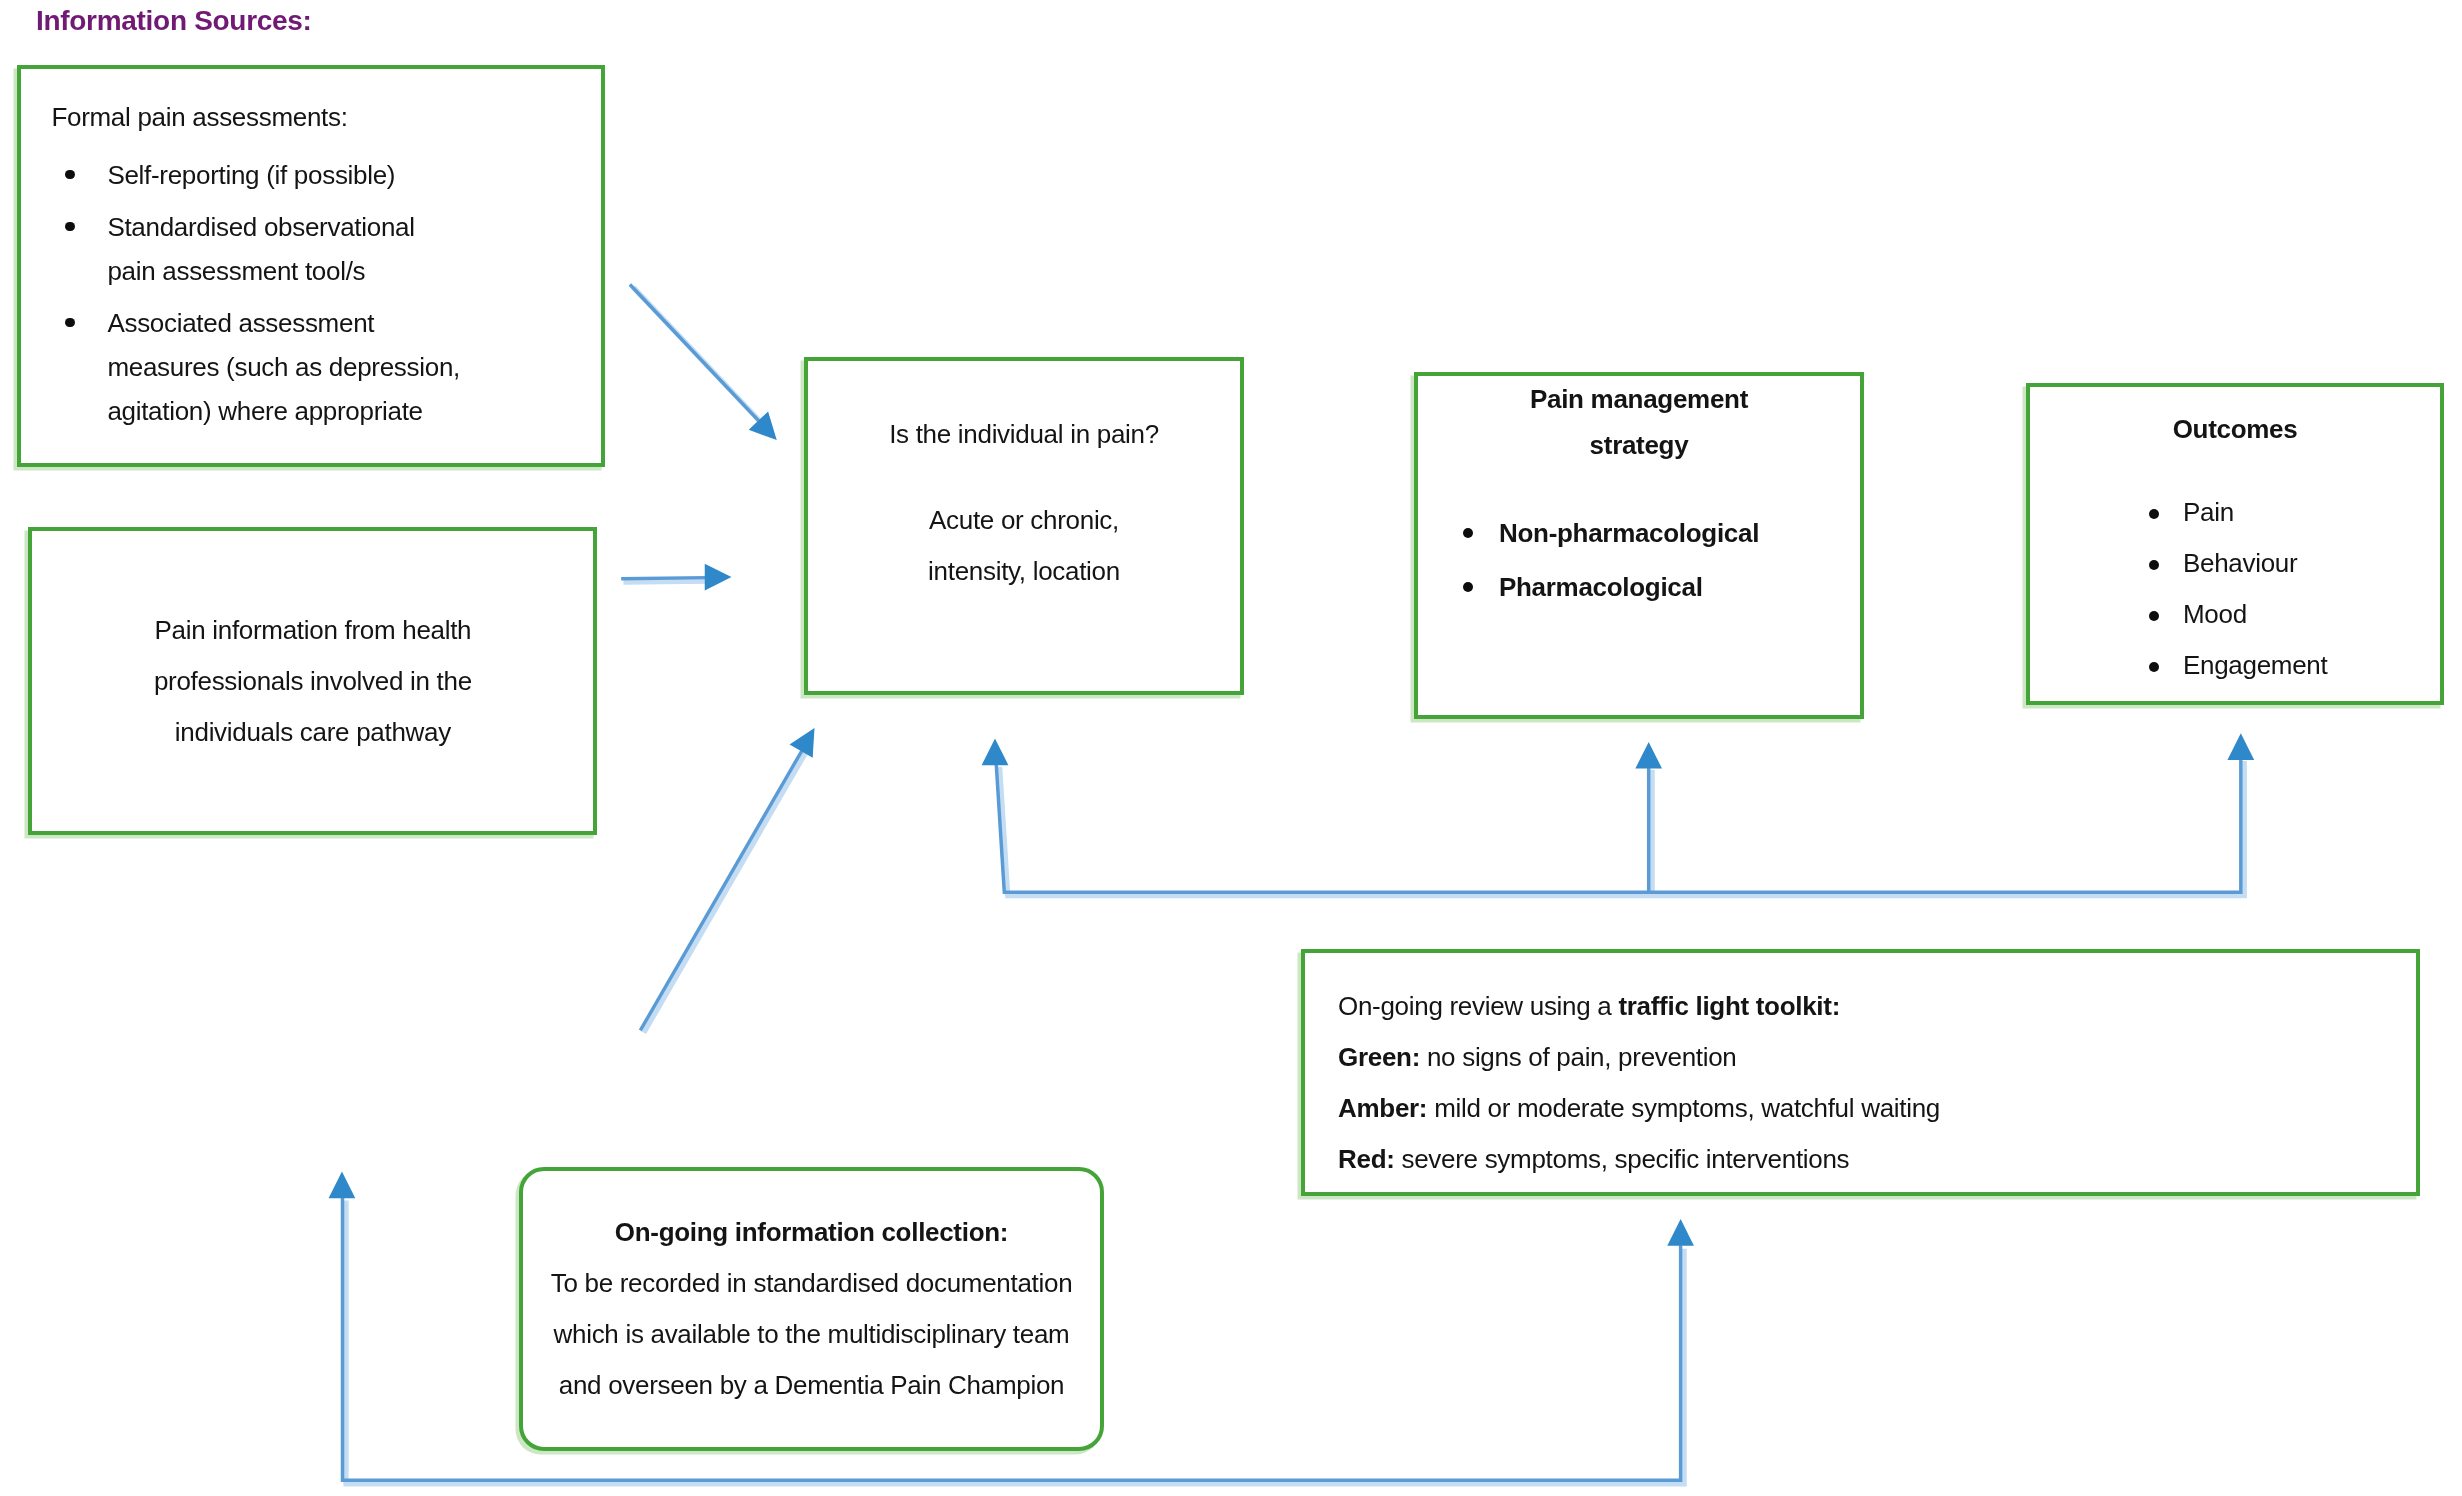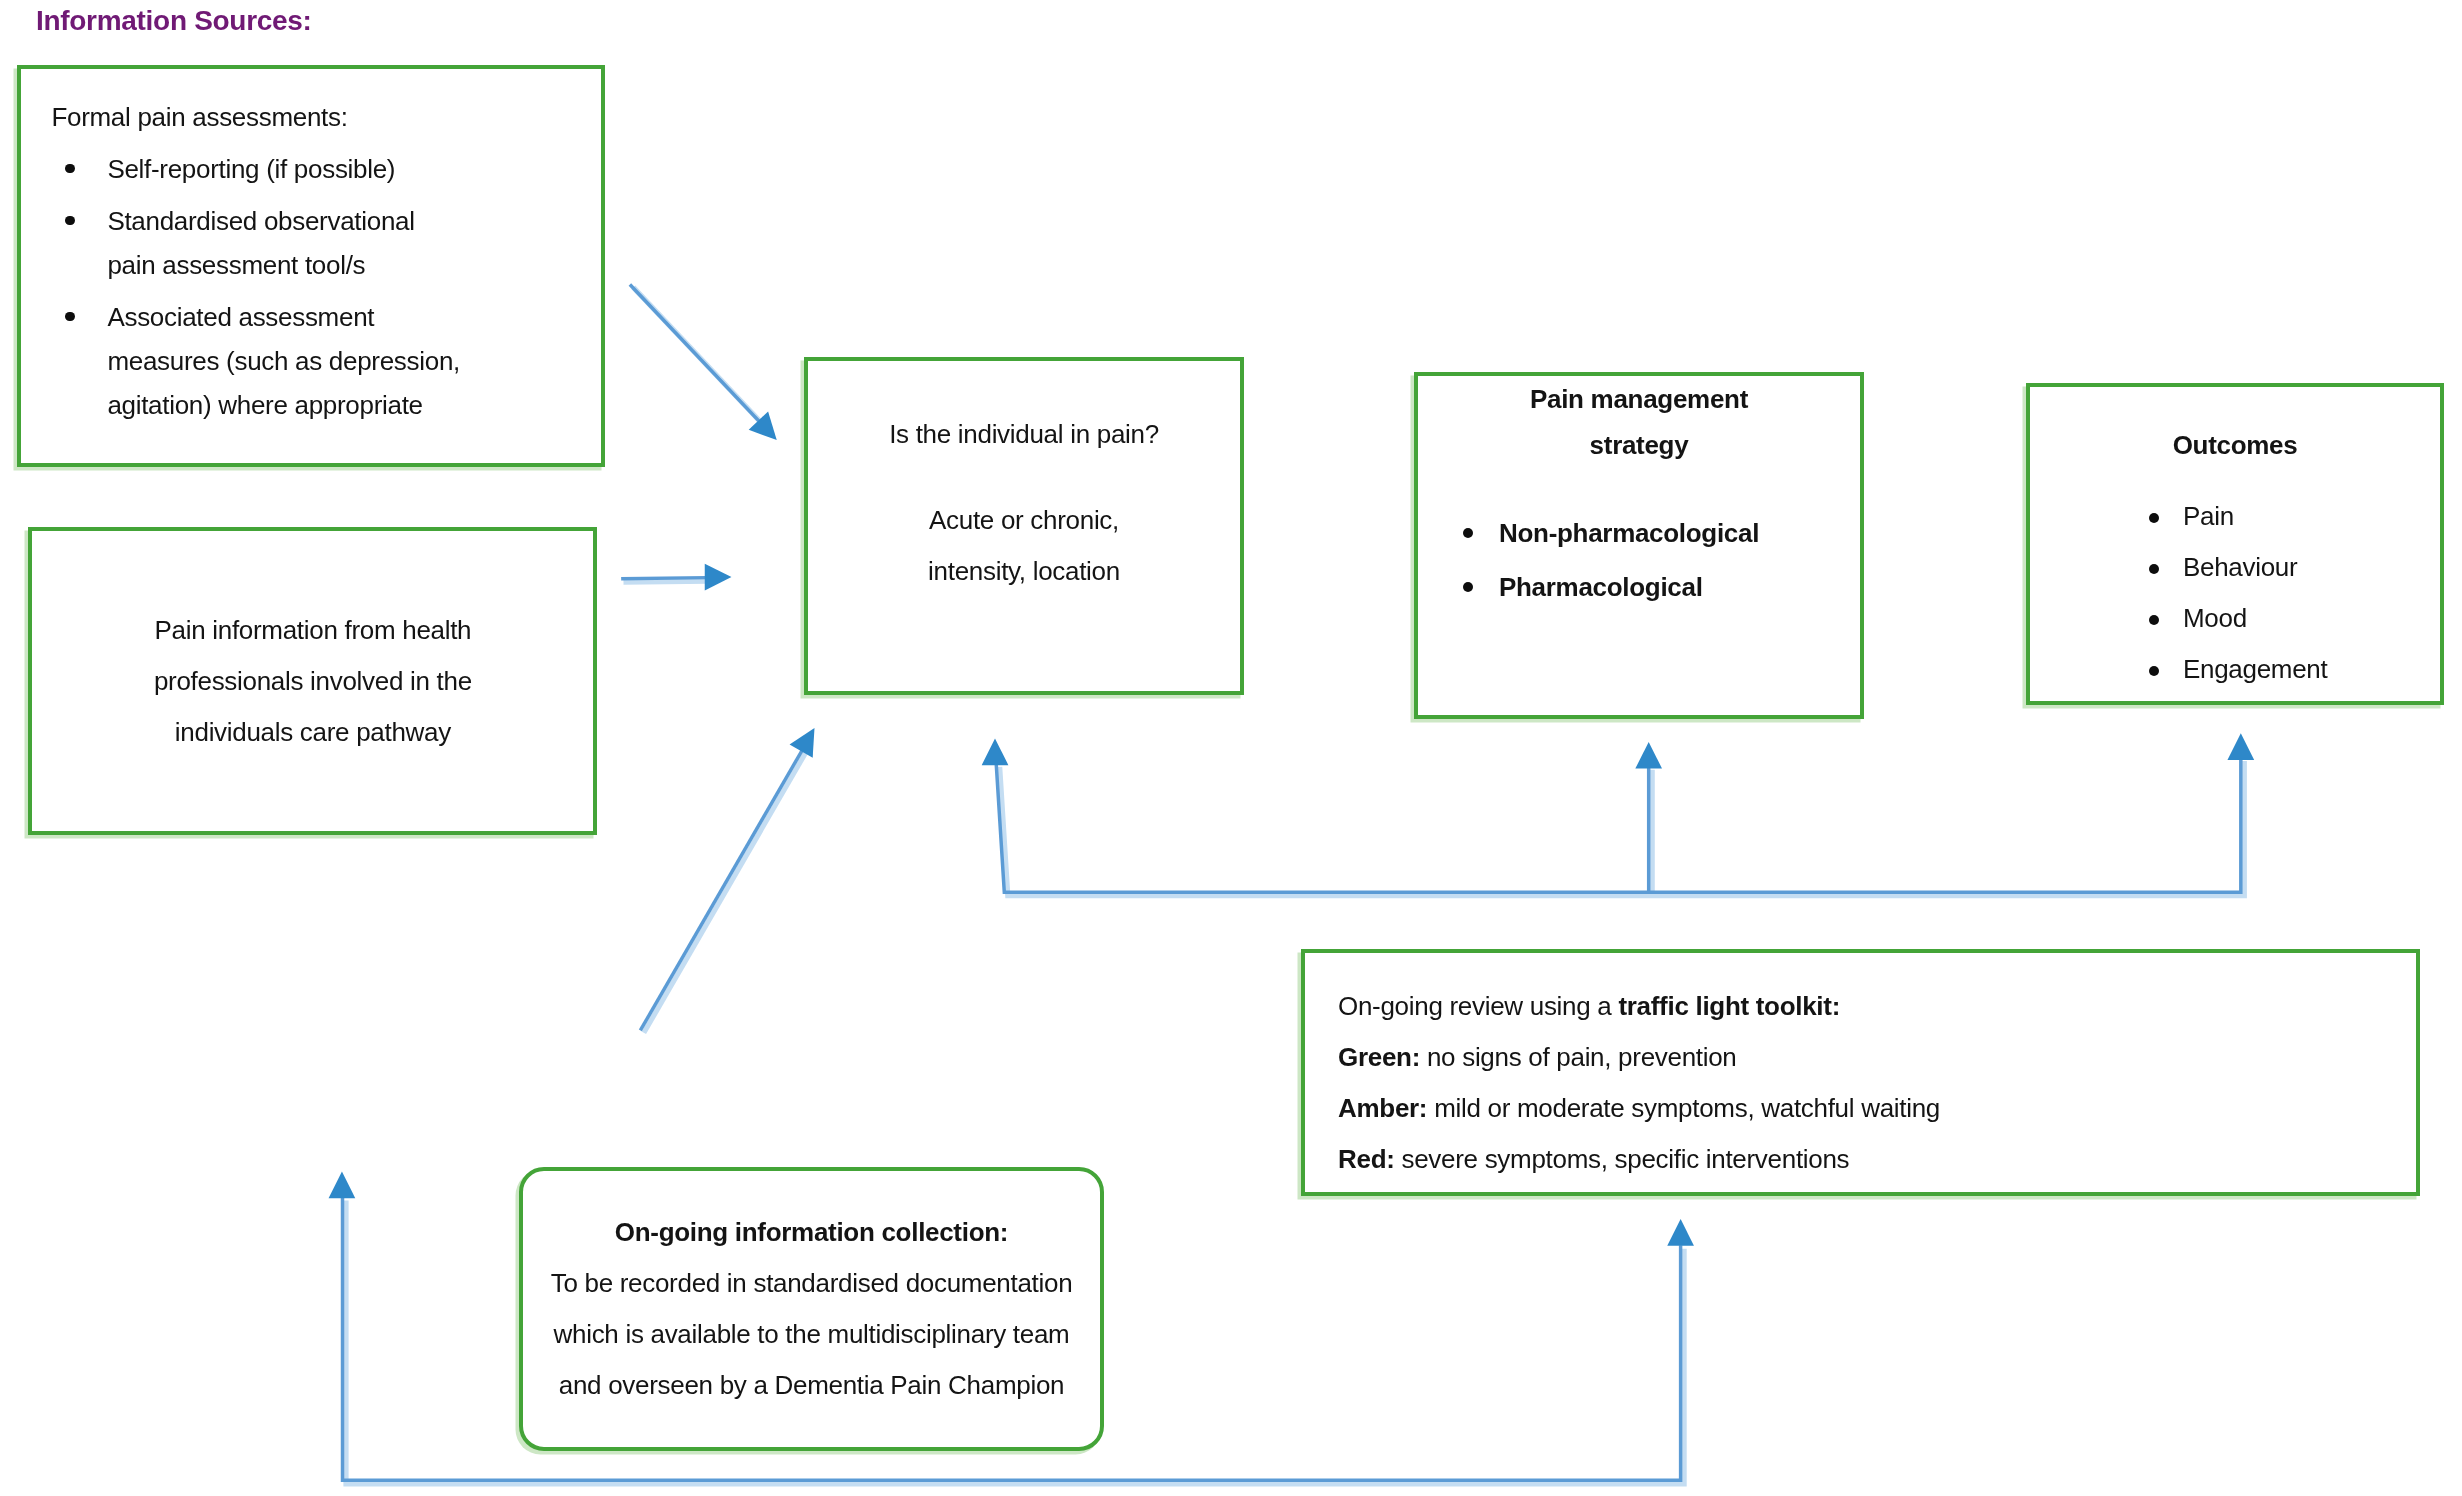--- a/index.html
+++ b/index.html
@@ -19,21 +19,21 @@
   .gbox{
     position:absolute;
     box-sizing:border-box;
     border:4.6px solid #44a438;
     background:#ffffff;
     box-shadow:-3.5px 3.5px 0 0 #cde7c5;
     font-size:26px;
   }
   
   .b-formal{left:17.4px;top:65px;width:588px;height:402px;padding:25.5px 17.4px 0 30px;}
-  .b-formal .intro{line-height:44px;margin-bottom:8px;}
+  .b-formal .intro{line-height:44px;margin-bottom:14px;}
   .blist{list-style:none;margin:0;padding:0;}
   .blist li{position:relative;line-height:44px;margin-bottom:8.1px;max-width:360px;padding-left:56px;}
   .blist li .dot{
     position:absolute;left:14px;top:17.4px;width:9.3px;height:9.3px;border-radius:50%;background:#0d0d0d;
   }
   
   .vcenter{display:flex;flex-direction:column;align-items:center;justify-content:center;text-align:center;}
   .b-health{left:28.4px;top:527px;width:569px;height:308px;}
   .b-health .txt{max-width:395px;line-height:51px;}
   .b-carers{left:28.4px;top:889px;width:571px;height:217px;}
@@ -44,21 +44,21 @@
   .b-pain .sub{max-width:279px;line-height:51px;}
   
   .b-mgmt{left:1414px;top:372px;width:450px;height:347px;align-items:center;justify-content:flex-start;box-sizing:border-box;}
   .b-mgmt .ttl{font-weight:bold;max-width:255px;line-height:46px;text-align:center;}
   .b-mgmt ul{list-style:none;margin:38px 0 0 0;padding:0;align-self:flex-start;margin-left:45px;text-align:left;}
   .b-mgmt li{position:relative;line-height:54px;padding-left:36px;font-weight:bold;}
   .b-mgmt li .dot,.b-out li .dot{
     position:absolute;left:0;top:22px;width:10px;height:10px;border-radius:50%;background:#0d0d0d;
   }
   
-  .b-out{left:2026px;top:383px;width:418px;height:322px;align-items:center;justify-content:flex-start;padding-top:36px;box-sizing:border-box;}
+  .b-out{left:2026px;top:383px;width:418px;height:322px;align-items:center;justify-content:flex-start;padding-top:20px;box-sizing:border-box;gap:12px;}
   .b-out .ttl{font-weight:bold;line-height:45px;text-align:center;}
   .b-out ul{list-style:none;margin:23px 0 0 0;padding:0;align-self:flex-start;margin-left:119px;text-align:left;}
   .b-out li{position:relative;line-height:51px;padding-left:34px;}
   
   .b-review{left:1301px;top:949px;width:1119px;height:247px;padding:28px 17.4px 0 33px;}
   .b-review .ln{line-height:51px;white-space:nowrap;}
   .b-review b{font-weight:bold;}
   
   .b-collect{left:519px;top:1167px;width:585px;height:284px;border-radius:25px;}
   .b-collect .ttl{font-weight:bold;line-height:51px;}

